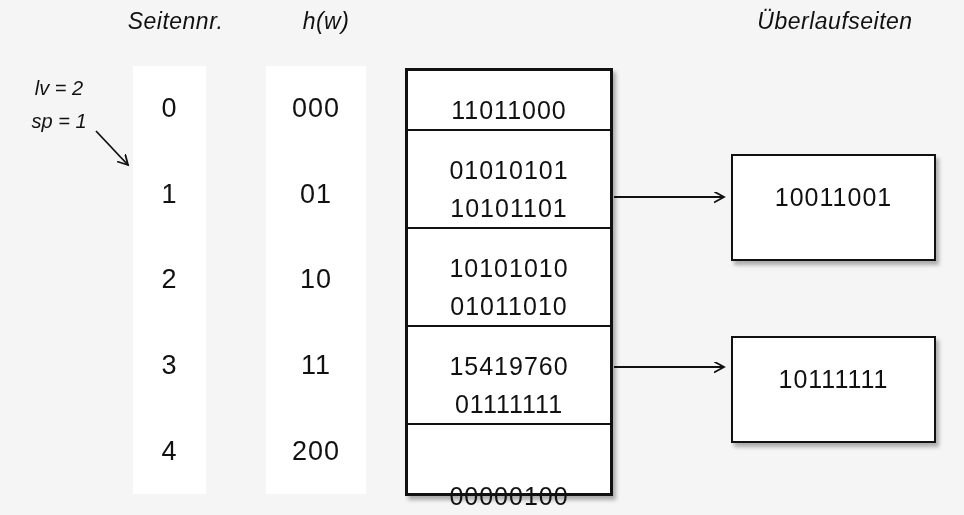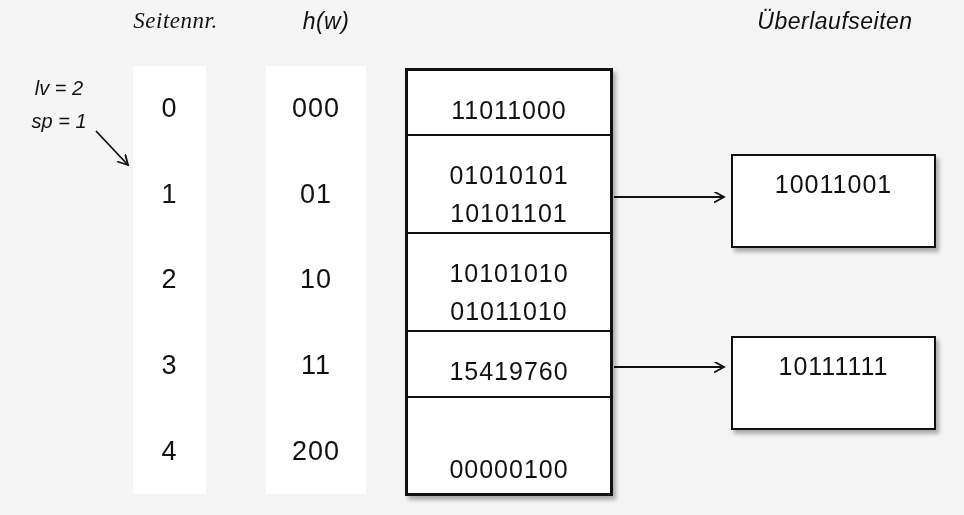--- a/index.html
+++ b/index.html
@@ -11,21 +11,21 @@
     color:#111;
     overflow:hidden;
   }
   .hdr{
     position:absolute;top:8px;
     font-style:italic;
     font-size:23px;
     text-align:center;
     letter-spacing:0.5px;
   }
-  .hdr-pageno{left:108px;width:135px;font-family:Liberation Serif, serif;}
+  .hdr-pageno{left:108px;width:135px;}
   .hdr-hash{left:266px;width:120px;}
   .hdr-pages{left:425px;width:170px;}
   .hdr-overflow{left:735px;width:200px;}
   .annotation{
     position:absolute;left:8px;top:72px;width:102px;
     font-style:italic;font-size:20px;line-height:33px;
     text-align:center;
   }
   .strip{
     position:absolute;top:66px;height:428px;
@@ -49,21 +49,21 @@
     border-bottom:2.5px solid #111;
     padding-top:20px;
     text-align:center;
     font-size:25px;line-height:38px;letter-spacing:1px;
   }
   .bucket-row:last-child{border-bottom:none;margin-top:32px;}
   .obox{
     position:absolute;left:731px;width:201px;height:81px;
     background:#ffffff;border:2.5px solid #111;
     box-shadow:3px 4px 4px rgba(0,0,0,0.30);
-    padding-top:9px;text-align:center;
+    padding-top:22px;text-align:center;
     font-size:25px;line-height:38px;letter-spacing:1px;
   }
   .obox-1{top:154px;}
   .obox-2{top:336px;}
   .arrows{
     position:absolute;left:0;top:0;width:964px;height:515px;
     pointer-events:none;
   }
 </style>
 </head>
@@ -104,20 +104,21 @@
     <div class="bucket-row">
       <div>01010101</div>
       <div>10101101</div>
     </div>
     <div class="bucket-row">
       <div>10101010</div>
       <div>01011010</div>
     </div>
     <div class="bucket-row">
       <div>15419760</div>
+      <div>01111111</div>
     </div>
     <div class="bucket-row">
       <div>00000100</div>
       <div></div>
     </div>
   </div>
 
   <div class="obox obox-1">
     <div>10011001</div>
   </div>

